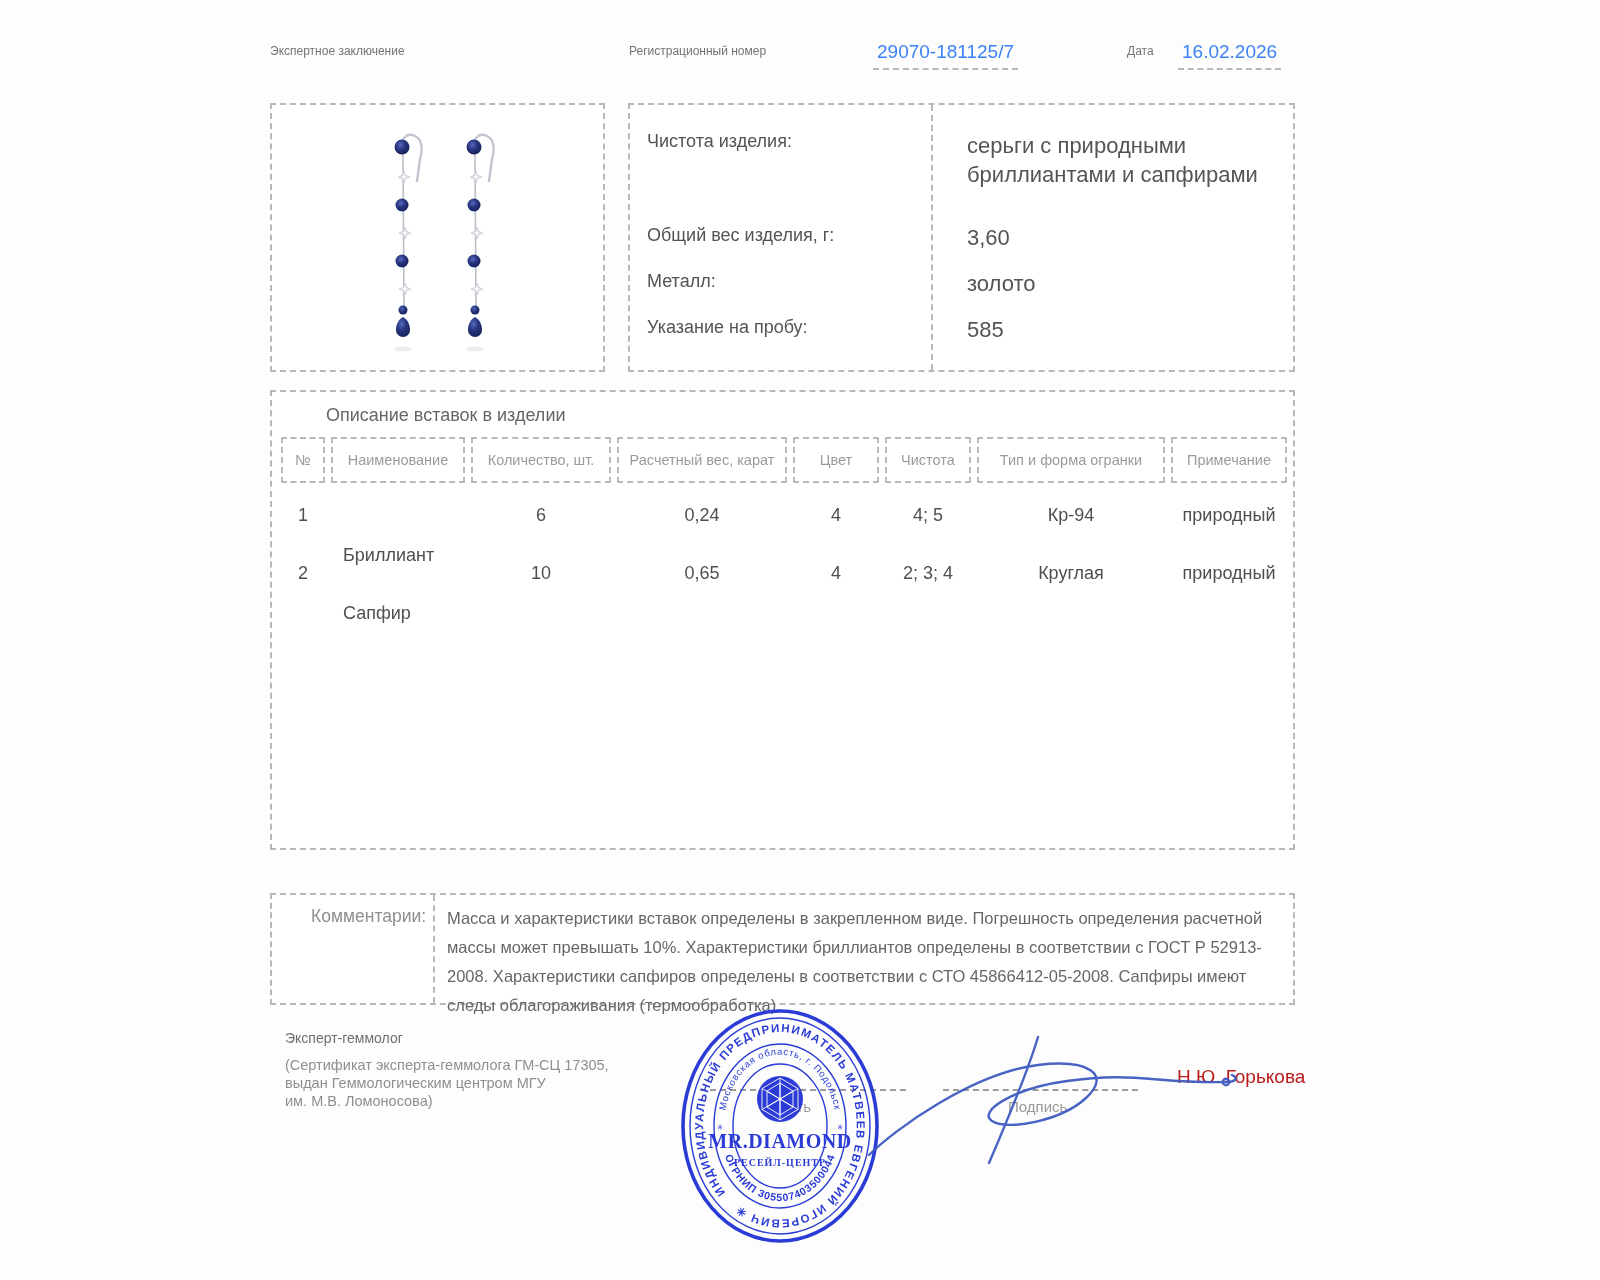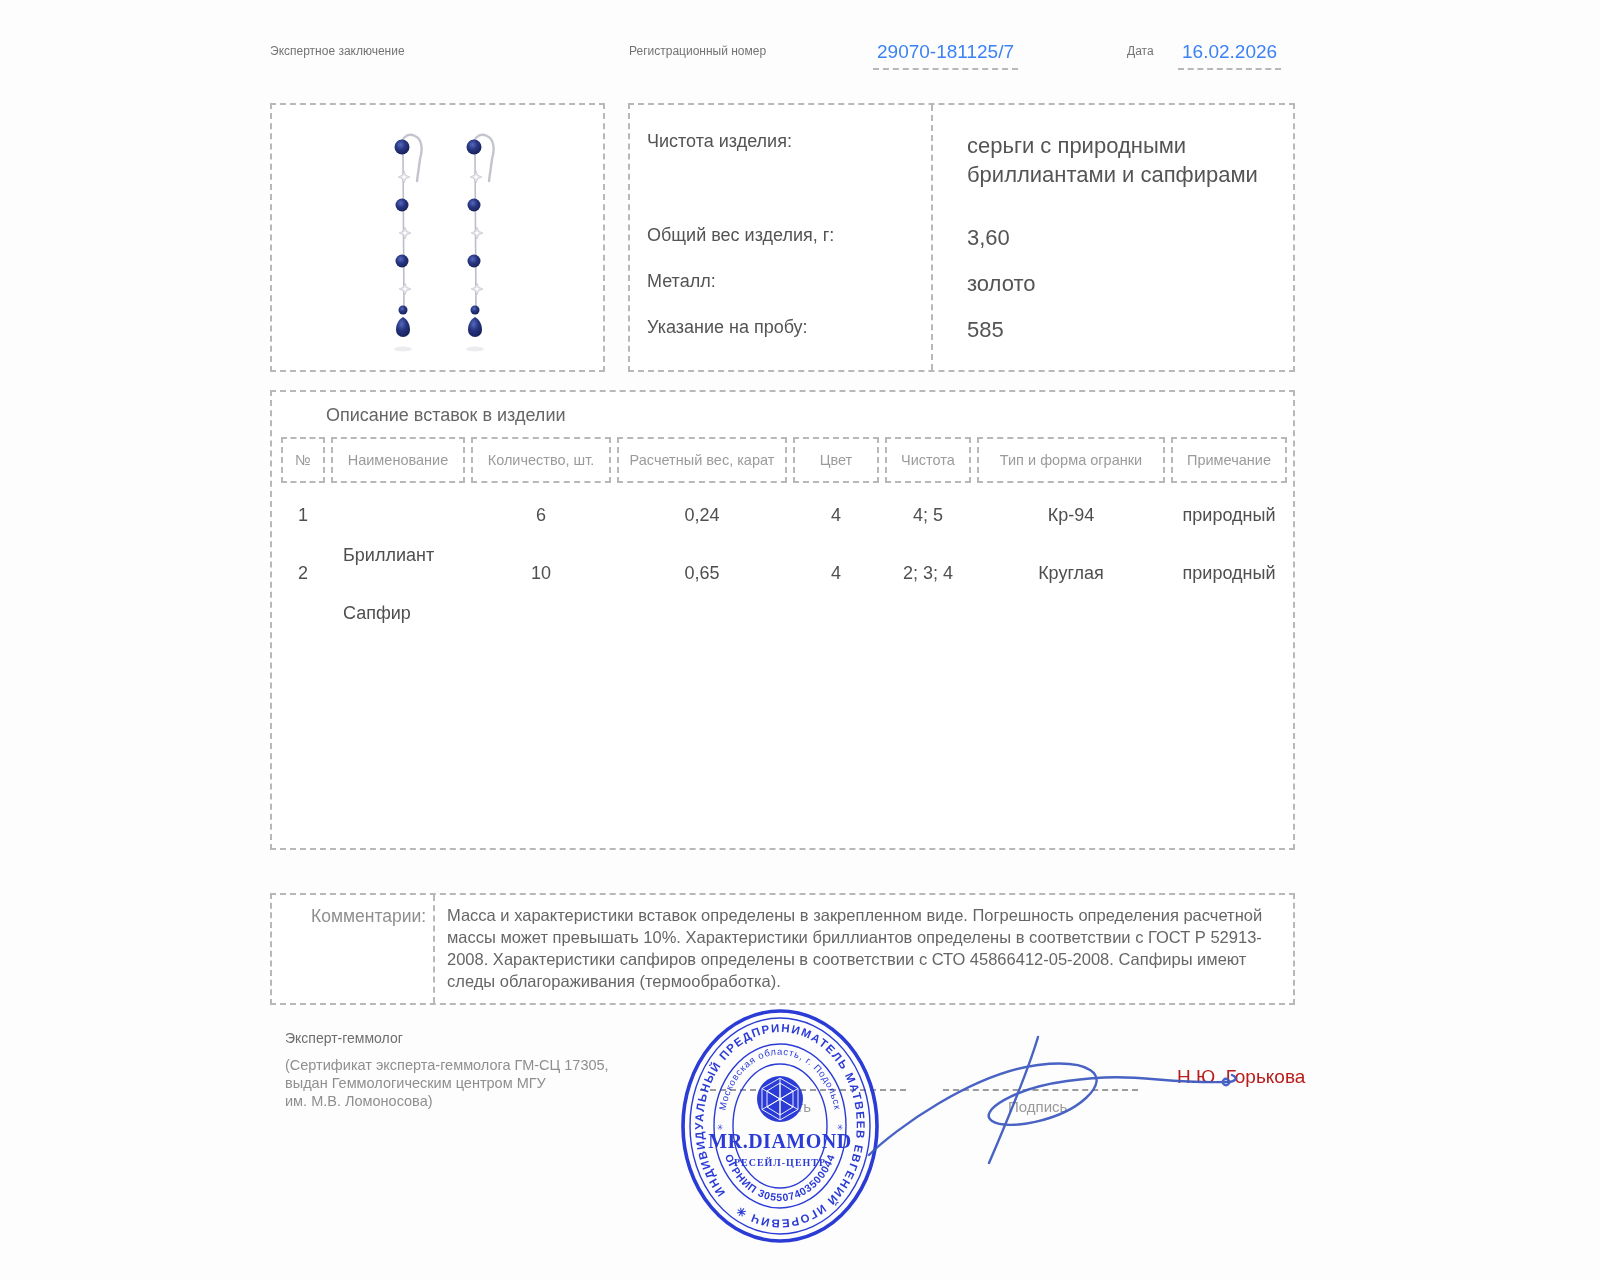--- a/index.html
+++ b/index.html
@@ -30,21 +30,21 @@
            font-size:14.5px; color:#9b9b9b; background:#fff; }
   .brow { display:flex; gap:6px; }
   .bcell { font-size:18px; color:#4f4f4f; display:flex; align-items:center;
            justify-content:center; height:26px; }
   .bcell.left { justify-content:flex-start; padding-left:12px;margin-top:40px; }
   .w0{width:44px}.w1{width:134px}.w2{width:140px}.w3{width:170px}
   .w4{width:86px}.w5{width:86px}.w6{width:188px}.w7{width:116px}
 
   
   .com-lbl { font-size:17.5px; color:#8f8f8f;margin-left:24px; }
-  .com-txt { font-size:16.5px; line-height:22px; color:#666; }
+  .com-txt { font-size:16.5px; line-height:29px; color:#666; }
 
   
   .exp-title { font-size:14px; color:#6e6e6e;text-align:center; }
   .exp-cert  { font-size:14.5px; line-height:18px; color:#8f8f8f; }
   .sig-name  { font-size:19px; color:#b91c1c; }
   .dash-line { border-top:2px dashed #9c9c9c; height:0; }
   .dash-lbl  { font-size:15px; color:#9a9a9a; }
 </style>
 </head>
 <body>

